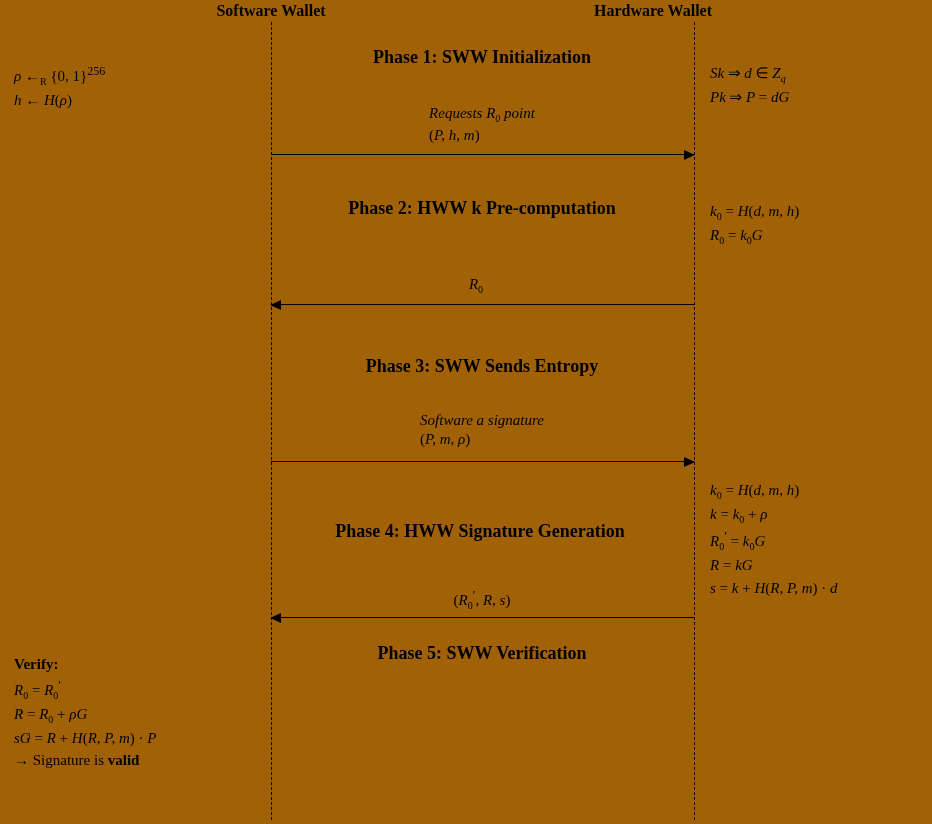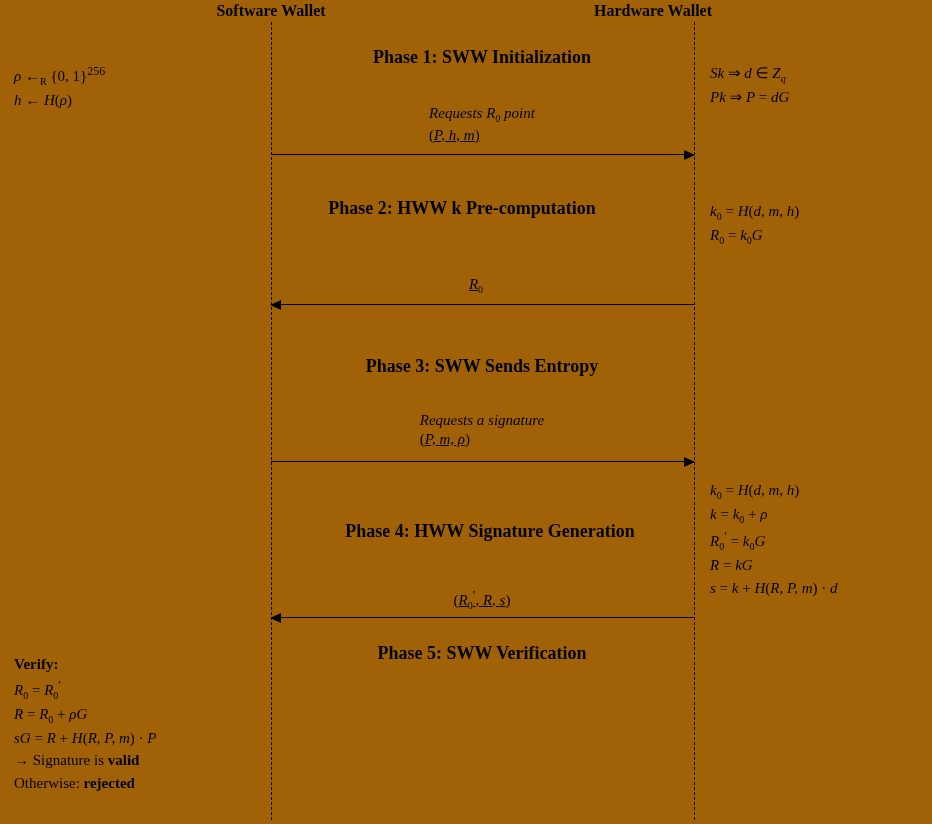--- a/index.html
+++ b/index.html
@@ -44,21 +44,20 @@
     position: absolute;
     font-style: italic;
     font-size: 15px;
     white-space: nowrap;
     transform: translateX(-50%);
     text-align: left;
     line-height: 1.25;
   }
   .msg-label .plain {
     font-style: normal;
-    text-decoration: underline;
   }
   .arrow {
     position: absolute;
     height: 0;
     border-top: 1.4px solid #000;
   }
   .arrow .head {
     position: absolute;
     top: -5px;
     width: 0;
@@ -103,23 +102,23 @@
 
 <div id="canvas">
 
   <div class="lifeline-label" style="left:271px; top:2px;">Software Wallet</div>
   <div class="lifeline-label" style="left:653px; top:2px;">Hardware Wallet</div>
 
   <div class="lifeline" style="left:271px;"></div>
   <div class="lifeline" style="left:694px;"></div>
 
   <div class="phase" style="left:482px; top:47px;">Phase 1: SWW Initialization</div>
-  <div class="phase" style="left:462px; top:198px;">Phase 2: HWW k Pre-computation</div>
+  <div class="phase" style="left:482px; top:198px;">Phase 2: HWW k Pre-computation</div>
   <div class="phase" style="left:482px; top:356px;">Phase 3: SWW Sends Entropy</div>
-  <div class="phase" style="left:490px; top:521px;">Phase 4: HWW Signature Generation</div>
+  <div class="phase" style="left:480px; top:521px;">Phase 4: HWW Signature Generation</div>
   <div class="phase" style="left:482px; top:643px;">Phase 5: SWW Verification</div>
 
   <div class="msg-label" style="left:482px; top:104px;">
     <div><i class="v">Requests R<span class="sub">0</span> point</i></div>
     <div class="plain">(<i class="v">P, h, m</i>)</div>
   </div>
   <div class="arrow right" style="left:271px; top:154px; width:423px;">
     <span class="head"></span>
   </div>
 
@@ -139,21 +138,21 @@
   </div>
 
   <div class="msg-label" style="left:476px; top:275px;">
     <div class="plain"><i class="v">R</i><span class="sub">0</span></div>
   </div>
   <div class="arrow left" style="left:271px; top:304px; width:423px;">
     <span class="head"></span>
   </div>
 
   <div class="msg-label" style="left:482px; top:411px;">
-    <div><i class="v">Requests a signature</i></div>
+    <div><i class="v">Software a signature</i></div>
     <div class="plain">(<i class="v">P, m, ρ</i>)</div>
   </div>
   <div class="arrow right" style="left:271px; top:461px; width:423px;">
     <span class="head"></span>
   </div>
 
   <div class="note" style="left:710px; top:479px;">
     <span class="ln"><i class="v">k</i><span class="sub">0</span> = <i class="v">H</i>(<i class="v">d, m, h</i>)</span>
     <span class="ln"><i class="v">k</i> = <i class="v">k</i><span class="sub">0</span> + <i class="v">ρ</i></span>
     <span class="ln"><i class="v">R</i><span class="sub">0</span><span class="sup">′</span> = <i class="v">k</i><span class="sub">0</span><i class="v">G</i></span>
@@ -167,16 +166,15 @@
   <div class="arrow left" style="left:271px; top:617px; width:423px;">
     <span class="head"></span>
   </div>
 
   <div class="note" style="left:14px; top:653px;">
     <span class="ln"><b>Verify:</b></span>
     <span class="ln"><i class="v">R</i><span class="sub">0</span> = <i class="v">R</i><span class="sub">0</span><span class="sup">′</span></span>
     <span class="ln"><i class="v">R</i> <span class="qmark"><span>?</span></span>= <i class="v">R</i><span class="sub">0</span> + <i class="v">ρG</i></span>
     <span class="ln"><i class="v">sG</i> <span class="qmark"><span>?</span></span>= <i class="v">R</i> + <i class="v">H</i>(<i class="v">R, P, m</i>) · <i class="v">P</i></span>
     <span class="ln">→ Signature is <b>valid</b></span>
-    <span class="ln">Otherwise: <b>rejected</b></span>
   </div>
 
 </div>
 
 </body></html>

